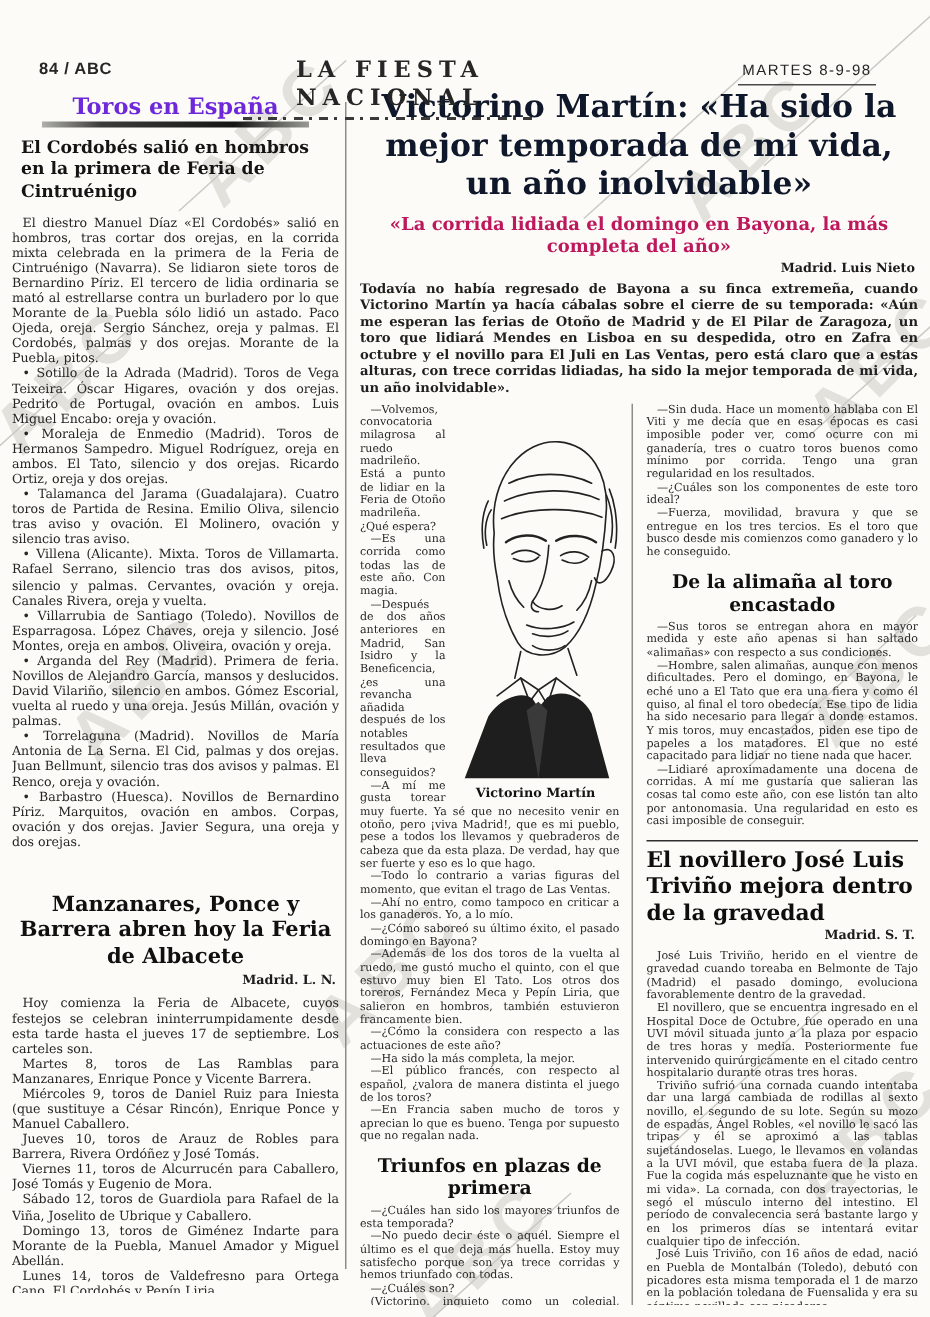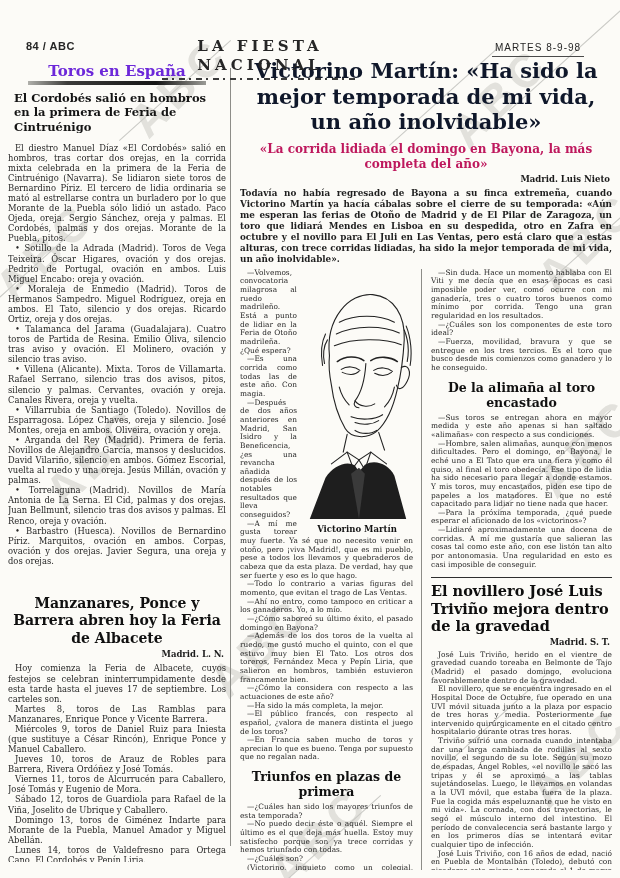--- a/index.html
+++ b/index.html
@@ -174,21 +174,20 @@
       <div class="c2">
         <div>
             <p class="para">—Sin duda. Hace un momento hablaba con El Viti y me decía que en esas épocas es casi imposible poder ver, como ocurre con mi ganadería, tres o cuatro toros buenos como mínimo por corrida. Tengo una gran regularidad en los resultados.</p>
             <p class="para">—¿Cuáles son los componentes de este toro ideal?</p>
             <p class="para">—Fuerza, movilidad, bravura y que se entregue en los tres tercios. Es el toro que busco desde mis comienzos como ganadero y lo he conseguido.</p>
           </div>
         <div class="sect-h">De la alimaña al toro encastado</div>
         <div>
             <p class="para">—Sus toros se entregan ahora en mayor medida y este año apenas si han saltado «alimañas» con respecto a sus condiciones.</p>
             <p class="para">—Hombre, salen alimañas, aunque con menos dificultades. Pero el domingo, en Bayona, le eché uno a El Tato que era una fiera y como él quiso, al final el toro obedecía. Ese tipo de lidia ha sido necesario para llegar a donde estamos. Y mis toros, muy encastados, piden ese tipo de papeles a los matadores. El que no esté capacitado para lidiar no tiene nada que hacer.</p>
-            <p class="para">—Para la próxima temporada, ¿qué puede esperar el aficionado de los «victorinos»?</p>
             <p class="para">—Lidiaré aproximadamente una docena de corridas. A mí me gustaría que salieran las cosas tal como este año, con ese listón tan alto por antonomasia. Una regularidad en esto es casi imposible de conseguir.</p>
           </div>
         <div class="divider"></div>
         <div class="trivino-hl">El novillero José Luis Triviño mejora dentro de la gravedad</div>
         <div class="byline">Madrid. S. T.</div>
         <div>
             <p class="para">José Luis Triviño, herido en el vientre de gravedad cuando toreaba en Belmonte de Tajo (Madrid) el pasado domingo, evoluciona favorablemente dentro de la gravedad.</p>
             <p class="para">El novillero, que se encuentra ingresado en el Hospital Doce de Octubre, fue operado en una UVI móvil situada junto a la plaza por espacio de tres horas y media. Posteriormente fue intervenido quirúrgicamente en el citado centro hospitalario durante otras tres horas.</p>
             <p class="para">Triviño sufrió una cornada cuando intentaba dar una larga cambiada de rodillas al sexto novillo, el segundo de su lote. Según su mozo de espadas, Ángel Robles, «el novillo le sacó las tripas y él se aproximó a las tablas sujetándoselas. Luego, le llevamos en volandas a la UVI móvil, que estaba fuera de la plaza. Fue la cogida más espeluznante que he visto en mi vida». La cornada, con dos trayectorias, le segó el músculo interno del intestino. El período de convalecencia será bastante largo y en los primeros días se intentará evitar cualquier tipo de infección.</p>
             <p class="para">José Luis Triviño, con 16 años de edad, nació en Puebla de Montalbán (Toledo), debutó con picadores esta misma temporada el 1 de marzo en la población toledana de Fuensalida y era su séptima novillada con picadores.</p>

